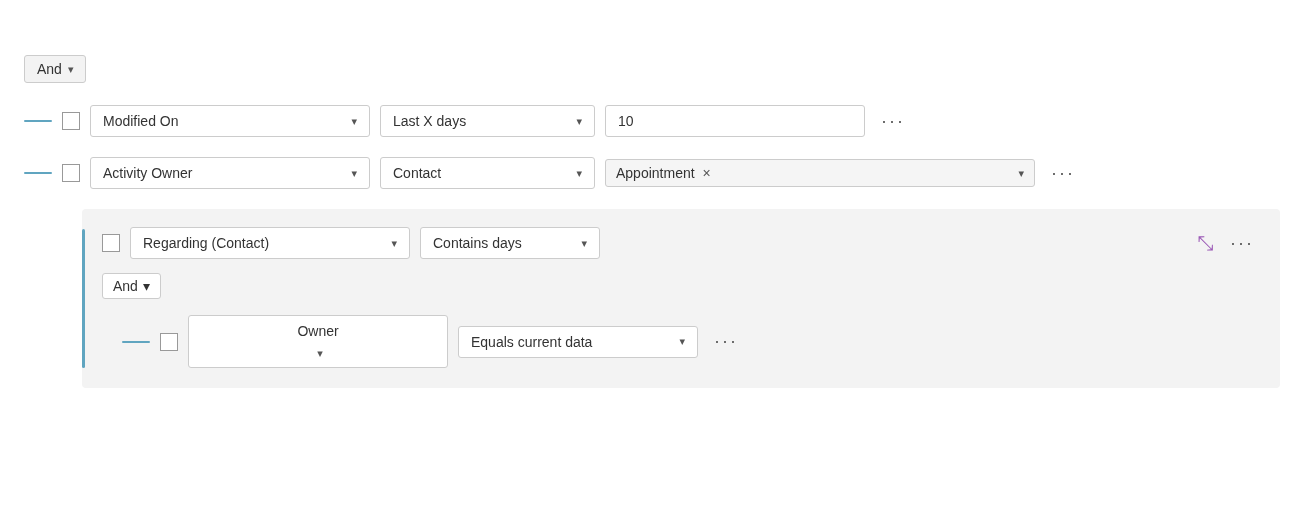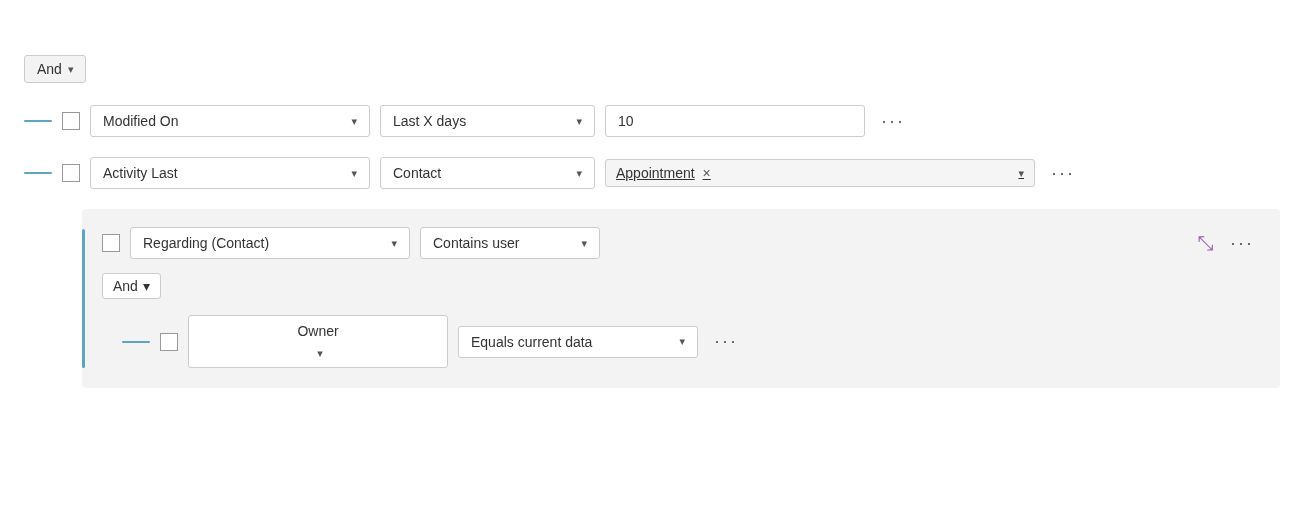--- a/index.html
+++ b/index.html
@@ -106,21 +106,20 @@
     .value-tag-container {
       width: 430px;
       border: 1px solid #ccc;
       border-radius: 3px;
       padding: 5px 10px;
       background: #f5f5f5;
       display: flex;
       align-items: center;
       justify-content: space-between;
       cursor: pointer;
-      text-decoration: underline;
     }
     .value-tag-inner {
       display: flex;
       align-items: center;
       gap: 8px;
     }
     .tag-text {
       font-size: 14px;
       color: #333;
     }
@@ -233,21 +232,21 @@
     </div>
     <input class="value-field" type="text" value="10" style="width: 260px;">
     <span class="more-btn">···</span>
   </div>
 
   
   <div class="filter-row">
     <div class="row-line"></div>
     <div class="checkbox"></div>
     <div class="dropdown-select field-dropdown">
-      <span>Activity Last</span>
+      <span>Activity Owner</span>
       <span class="chevron">▾</span>
     </div>
     <div class="dropdown-select operator-dropdown">
       <span>Contact</span>
       <span class="chevron">▾</span>
     </div>
     <div class="value-tag-container">
       <div class="value-tag-inner">
         <span class="tag-text">Appointment</span>
         <span class="tag-close">×</span>
@@ -262,21 +261,21 @@
     <div class="subgroup-left-accent"></div>
 
     
     <div class="subgroup-row">
       <div class="checkbox"></div>
       <div class="dropdown-select field-dropdown">
         <span>Regarding (Contact)</span>
         <span class="chevron">▾</span>
       </div>
       <div class="dropdown-select operator-dropdown-sm">
-        <span>Contains user</span>
+        <span>Contains days</span>
         <span class="chevron">▾</span>
       </div>
 
       <span style="margin-left:auto; color:#9b59b6; font-size:20px; cursor:pointer; transform:rotate(180deg); display:inline-block;">⤡</span>
       <span class="more-btn">···</span>
     </div>
 
     
     <button class="and-btn-sm">
       <span>And</span>

